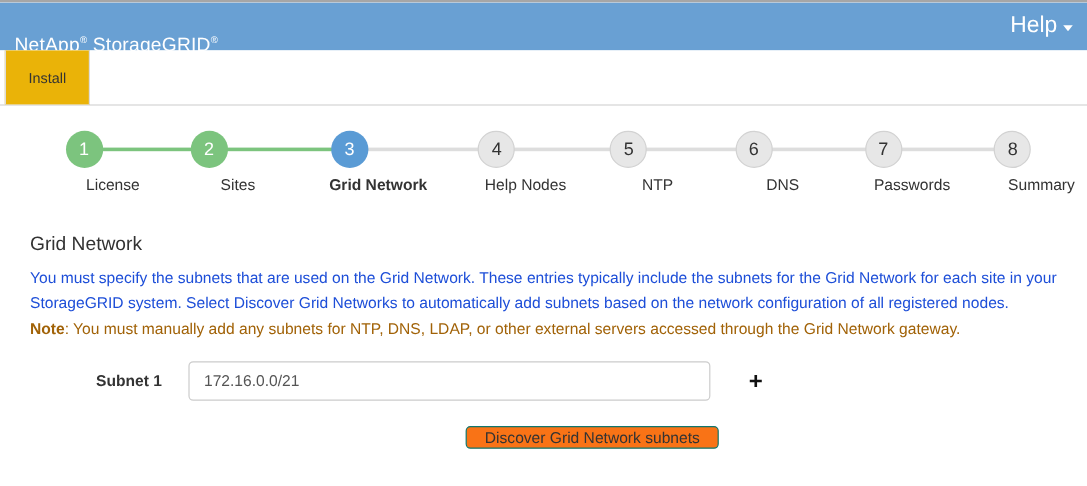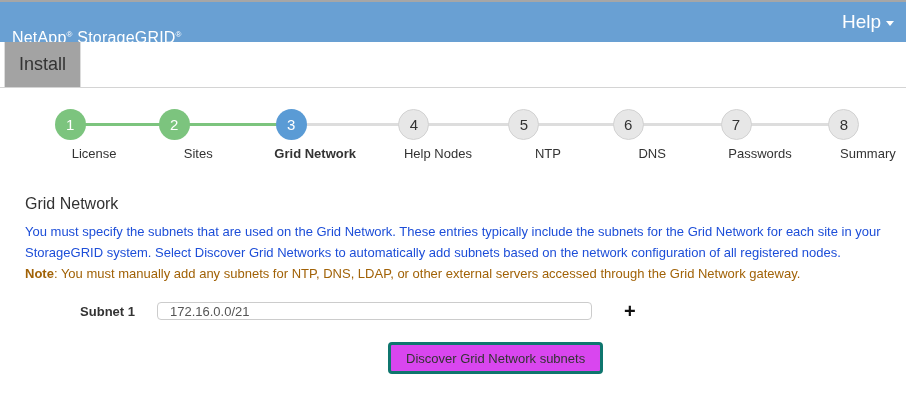--- a/index.html
+++ b/index.html
@@ -28,21 +28,21 @@
   }
 
   
   .tabbar {
     height:46px; border-bottom:1px solid #d4d4d4; display:flex; background:#fff;
   }
   .tab {
     min-width:71px; margin-left:4px; padding:0 14px;
     border-left:1px solid #dcdcdc; border-right:1px solid #dcdcdc;
     display:flex; align-items:center; justify-content:center;
-    font-size:18px; color:#333; cursor:pointer; background:#a3a3a3;
+    font-size:12px; color:#333; cursor:pointer; background:#eab308;
   }
 
   
   .stepper { display:flex; padding:21px 10px 0 18px; }
   .step { flex:1; position:relative; display:flex; flex-direction:column; align-items:center; }
   .step::before {
     content:""; position:absolute; top:14px; height:3px;
     left:-50%; right:50%; background:#dddddd; z-index:0;
   }
   .step:first-child::before { display:none; }
@@ -62,35 +62,35 @@
   .content { padding:0 25px; }
   .page-title { margin-top:34px; font-size:16px; font-weight:400; color:#333; }
   .desc { margin-top:9px; font-size:13px; line-height:1.6; color:#1d4ed8; max-width:872px; }
   .note { font-size:13px; line-height:1.5; color:#a16207; max-width:872px; }
   .note b { font-weight:bold; }
 
   
   .form-row { display:flex; align-items:center; margin-top:18px; }
   .subnet-label { width:110px; text-align:right; font-size:13px; color:#333;font-weight:bold; }
   .subnet-input {
-    margin-left:22px; width:435px; height:18px;
+    margin-left:22px; width:435px; height:33px;
     border:1px solid #ccc; border-radius:4px;
     padding:0 12px; font-size:13px; color:#555;
     font-family:"Liberation Sans","DejaVu Sans",sans-serif;
     outline:none;
   }
   .add-btn {
     margin-left:32px; font-size:20px; font-weight:bold; color:#111;
     background:none; border:none; cursor:pointer; line-height:1;
     font-family:"Liberation Sans","DejaVu Sans",sans-serif;
   }
   .btn-row { margin-top:21px; }
   .discover-btn {
-    margin-left:363px; height:32px; padding:0 15px;
-    background:#d946ef; border:3px solid #0f766e; border-radius:4px;
+    margin-left:363px; height:19px; padding:0 15px;
+    background:#f97316; border:1px solid #0f766e; border-radius:4px;
     font-size:13px; color:#333; cursor:pointer;
     font-family:"Liberation Sans","DejaVu Sans",sans-serif;
   }
 </style>
 </head>
 <body>
 
 <div class="header">
   <div class="brand">
     <span>NetApp</span><sup>®</sup>

